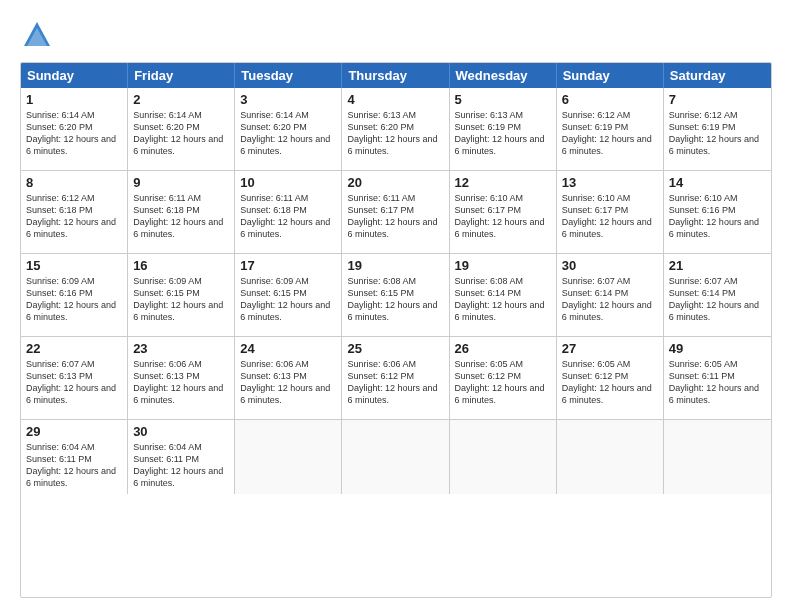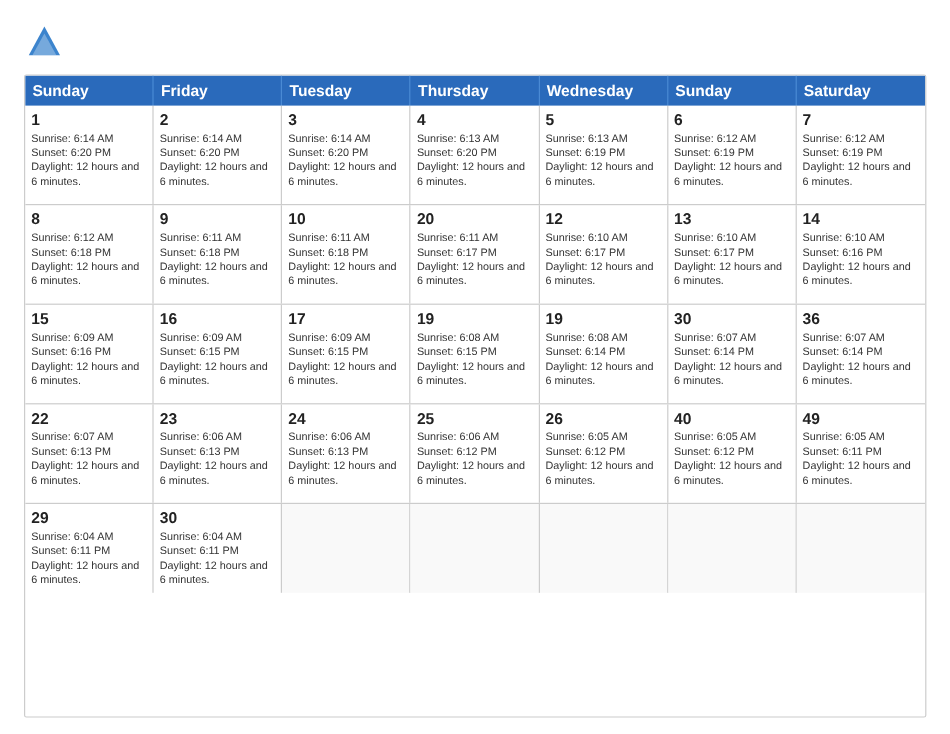--- a/index.html
+++ b/index.html
@@ -293,21 +293,21 @@
       </div>
           <div class="cal-cell">
         <span class="day-num">30</span>
         <div class="cell-info">
           Sunrise: 6:07 AM<br>
           Sunset: 6:14 PM<br>
           Daylight: 12 hours and 6 minutes.
         </div>
       </div>
           <div class="cal-cell">
-        <span class="day-num">36</span>
+        <span class="day-num">21</span>
         <div class="cell-info">
           Sunrise: 6:07 AM<br>
           Sunset: 6:14 PM<br>
           Daylight: 12 hours and 6 minutes.
         </div>
       </div>
         </div>
         <div class="cal-row">
           <div class="cal-cell">
         <span class="day-num">22</span>
@@ -343,21 +343,21 @@
       </div>
           <div class="cal-cell">
         <span class="day-num">26</span>
         <div class="cell-info">
           Sunrise: 6:05 AM<br>
           Sunset: 6:12 PM<br>
           Daylight: 12 hours and 6 minutes.
         </div>
       </div>
           <div class="cal-cell">
-        <span class="day-num">40</span>
+        <span class="day-num">27</span>
         <div class="cell-info">
           Sunrise: 6:05 AM<br>
           Sunset: 6:12 PM<br>
           Daylight: 12 hours and 6 minutes.
         </div>
       </div>
           <div class="cal-cell">
         <span class="day-num">49</span>
         <div class="cell-info">
           Sunrise: 6:05 AM<br>

